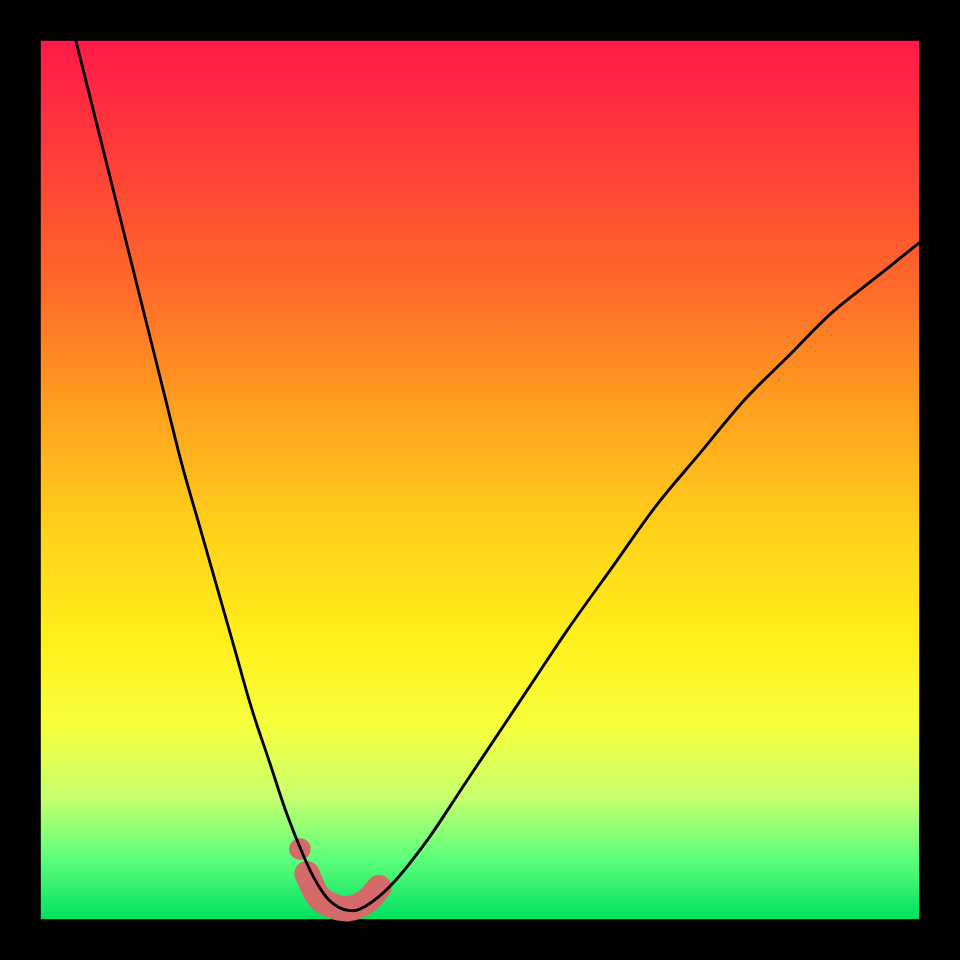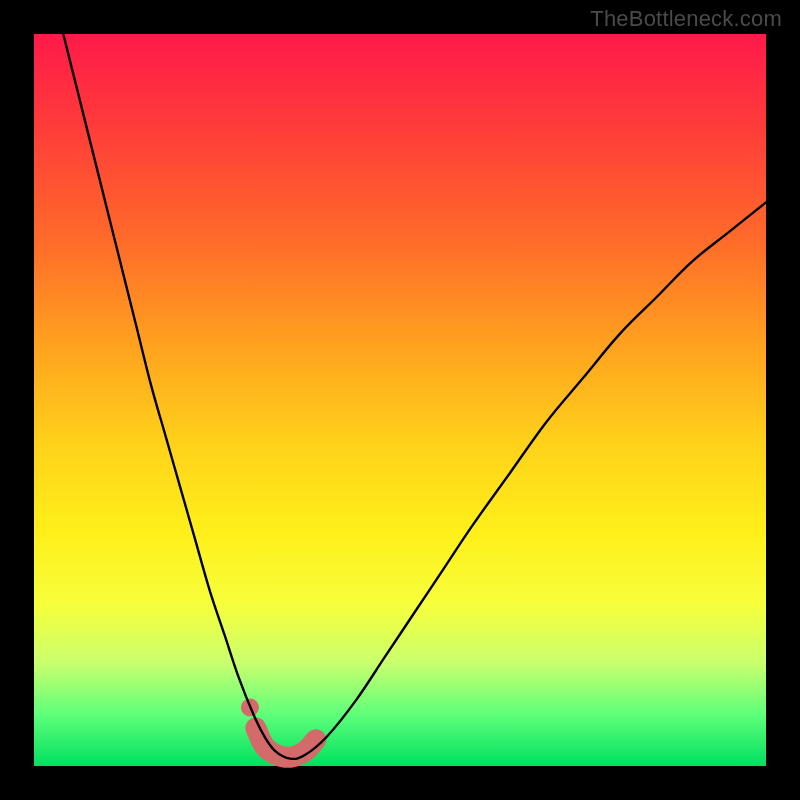--- a/index.html
+++ b/index.html
@@ -75,14 +75,13 @@
   <div class="plot-area">
     <svg class="curve" viewBox="0 0 732 732" preserveAspectRatio="none">
       <g>
         <circle class="highlight-dot" cx="215.94" cy="673.44" r="9"></circle>
         <path class="highlight-line" d="M 221.80 693.94 C 223.38 697.23, 227.02 707.49, 230.58 712.24 C 234.14 716.98, 236.95 718.31, 241.56 720.29 C 246.17 722.26, 250.93 723.74, 256.20 723.22 C 261.47 722.69, 266.23 720.52, 270.84 717.36 C 275.45 714.20, 279.84 707.76, 281.82 705.65"></path>
       </g>
       <path class="curve-line" d="M 29.28 0.00 C 31.92 10.54, 38.65 37.48, 43.92 58.56 C 49.19 79.64, 53.29 96.04, 58.56 117.12 C 63.83 138.20, 67.93 154.60, 73.20 175.68 C 78.47 196.76, 82.57 213.16, 87.84 234.24 C 93.11 255.32, 97.21 271.72, 102.48 292.80 C 107.75 313.88, 111.85 331.60, 117.12 351.36 C 122.39 371.12, 126.49 384.15, 131.76 402.60 C 137.03 421.05, 141.13 435.39, 146.40 453.84 C 151.67 472.29, 155.77 486.63, 161.04 505.08 C 166.31 523.53, 170.41 539.19, 175.68 556.32 C 180.95 573.45, 185.05 584.43, 190.32 600.24 C 195.59 616.05, 199.69 629.67, 204.96 644.16 C 210.23 658.65, 214.99 670.22, 219.60 680.76 C 224.21 691.30, 226.63 696.13, 230.58 702.72 C 234.53 709.31, 236.95 713.41, 241.56 717.36 C 246.17 721.31, 250.93 724.02, 256.20 724.68 C 261.47 725.34, 264.25 724.97, 270.84 721.02 C 277.43 717.07, 283.58 712.60, 292.80 702.72 C 302.02 692.84, 311.54 680.61, 322.08 666.12 C 332.62 651.63, 340.82 638.01, 351.36 622.20 C 361.90 606.39, 370.10 594.09, 380.64 578.28 C 391.18 562.47, 399.38 550.17, 409.92 534.36 C 420.46 518.55, 427.34 507.57, 439.20 490.44 C 451.06 473.31, 462.62 457.65, 475.80 439.20 C 488.98 420.75, 499.22 405.09, 512.40 387.96 C 525.58 370.83, 535.82 359.85, 549.00 344.04 C 562.18 328.23, 572.42 314.61, 585.60 300.12 C 598.78 285.63, 609.02 276.70, 622.20 263.52 C 635.38 250.34, 645.62 238.78, 658.80 226.92 C 671.98 215.06, 682.22 208.18, 695.40 197.64 C 708.58 187.10, 725.41 173.63, 732.00 168.36"></path>
     </svg>
   </div>
 
-  <div class="watermark">TheBottleneck.com</div>
 </div>
 
 </body></html>

